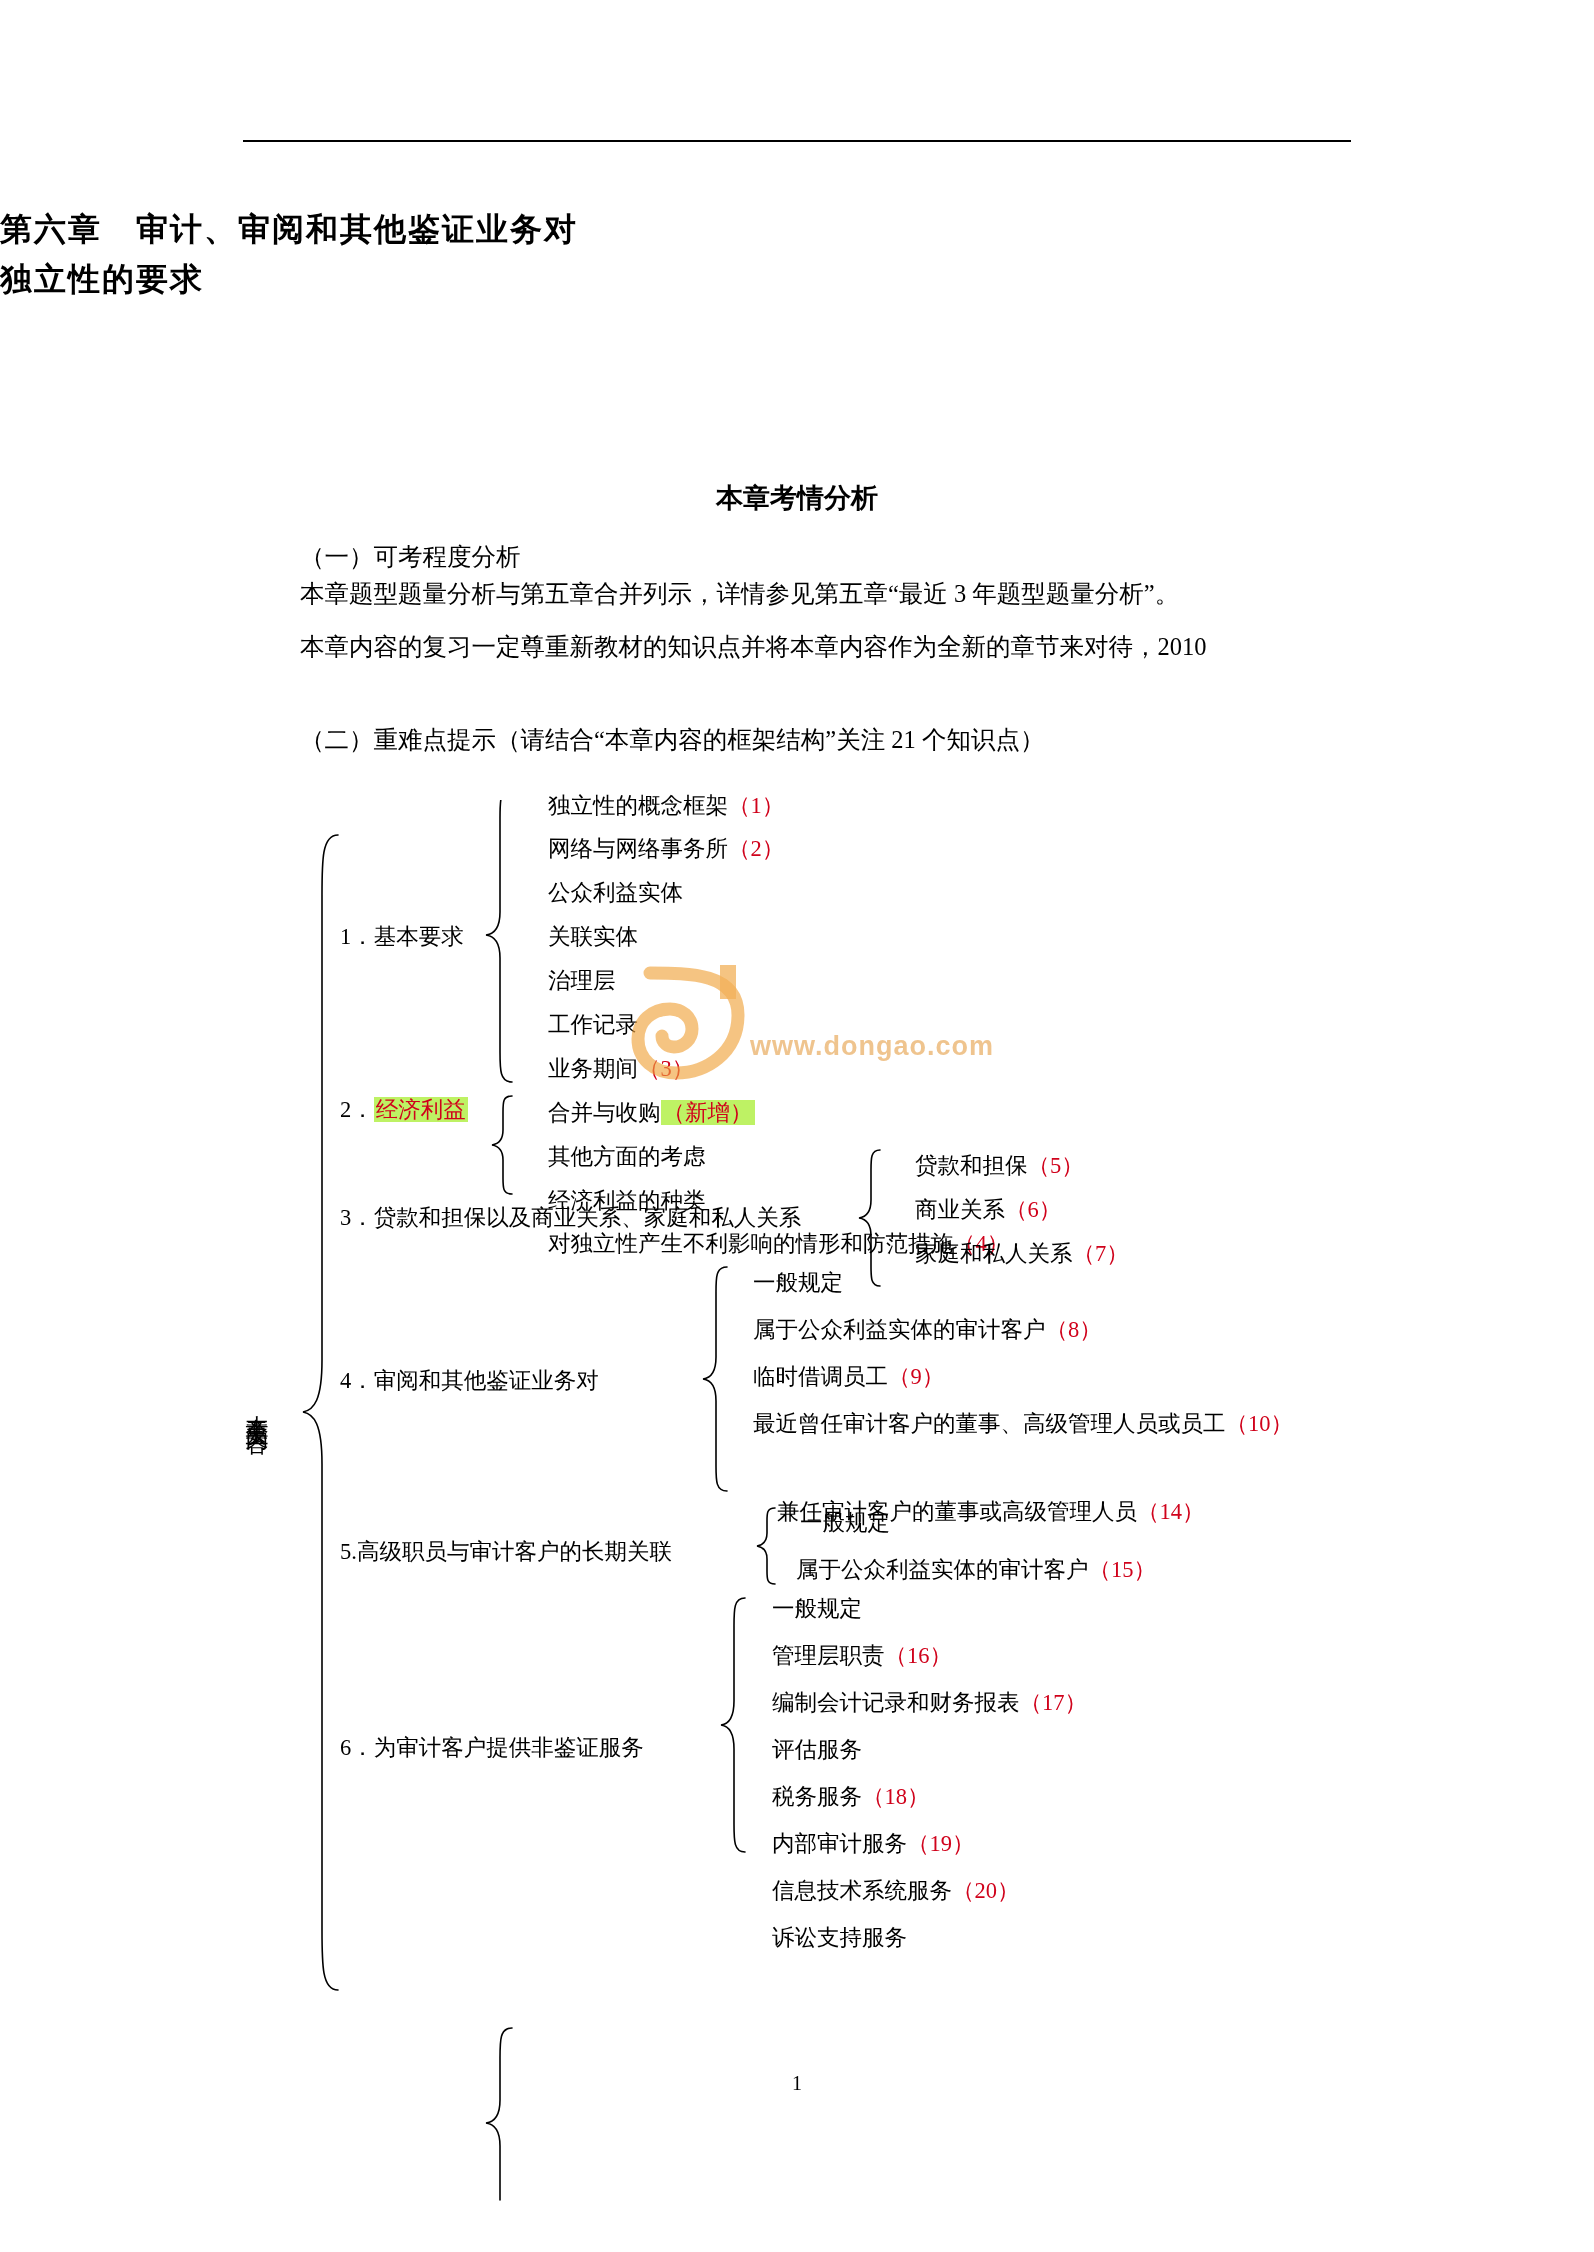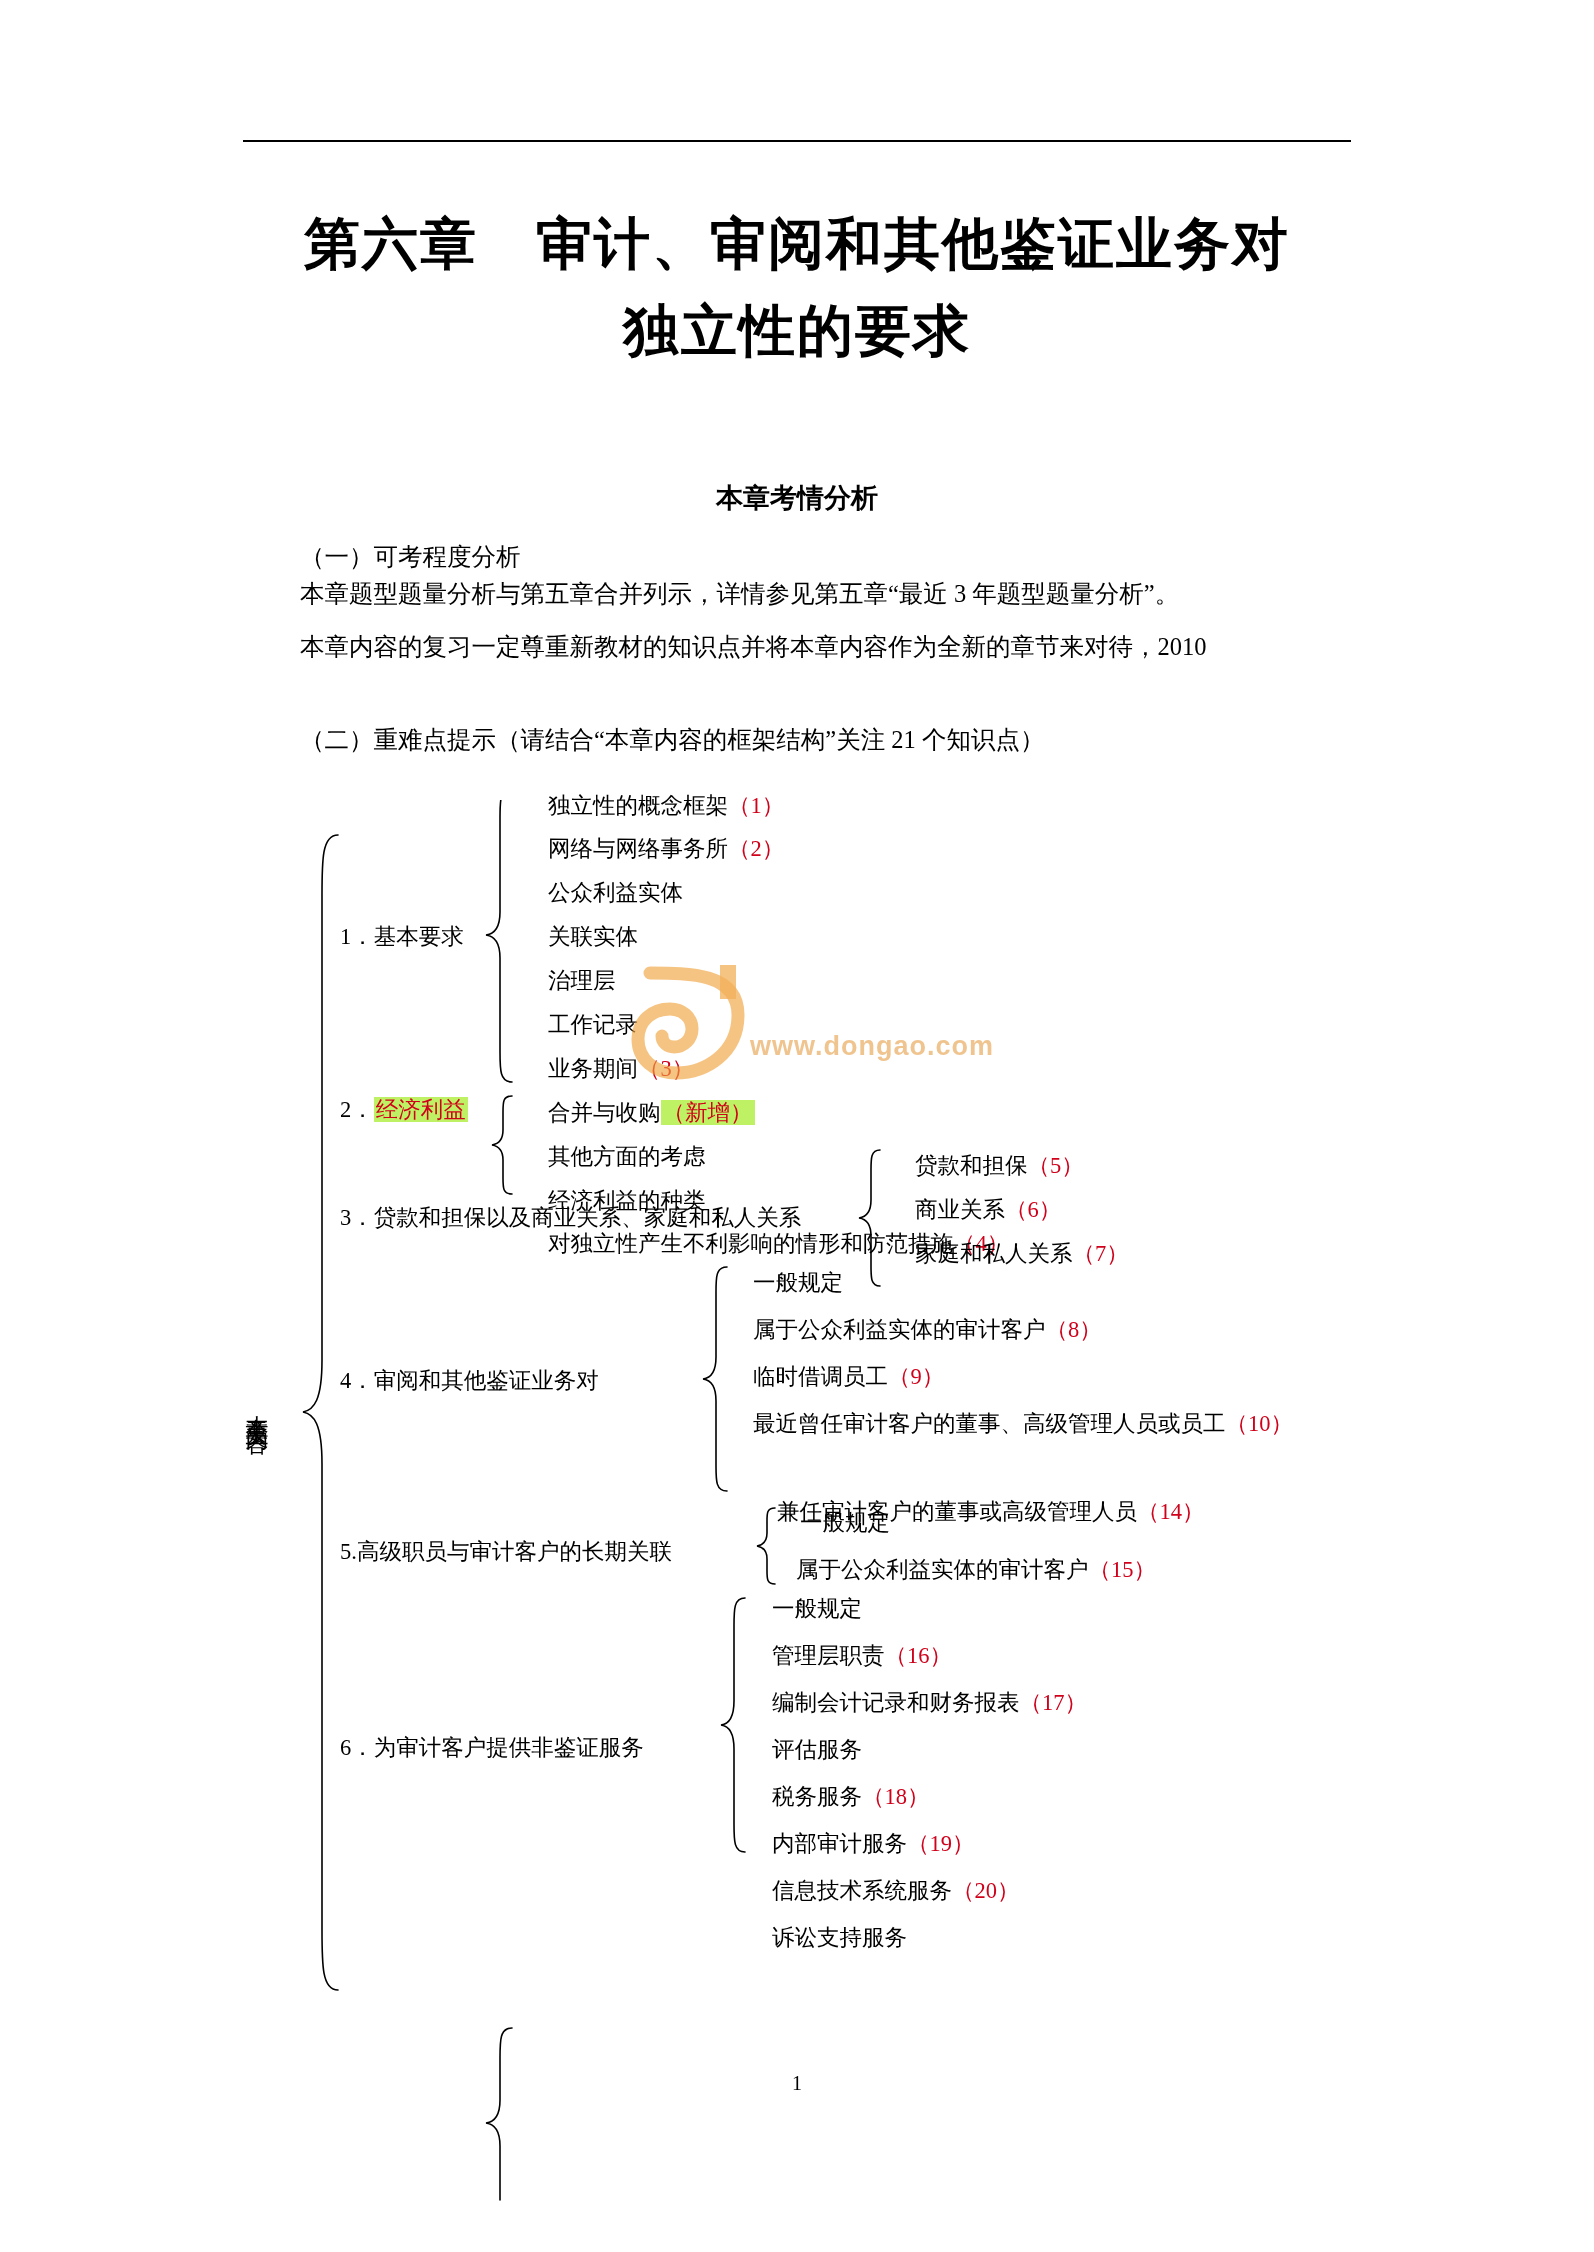--- a/index.html
+++ b/index.html
@@ -24,24 +24,24 @@
     top: 140px;
     width: 1108px;
     height: 2px;
     background: #000;
   }
   .title {
     position: absolute;
     left: 0;
     right: 0;
     top: 205px;
-    text-align: center;
-    font-family: Liberation Mono, monospace;
+    text-align: left;
+    font-family: Liberation Serif, serif;
     font-weight: bold;
-    font-size: 56px;
+    font-size: 32px;
     letter-spacing: 2px;
     line-height: 1.55;
   }
   .title .line1 { display: block; }
   .title .line2 { display: block; }
   .section-head {
     position: absolute;
     left: 0;
     right: 0;
     top: 480px;

